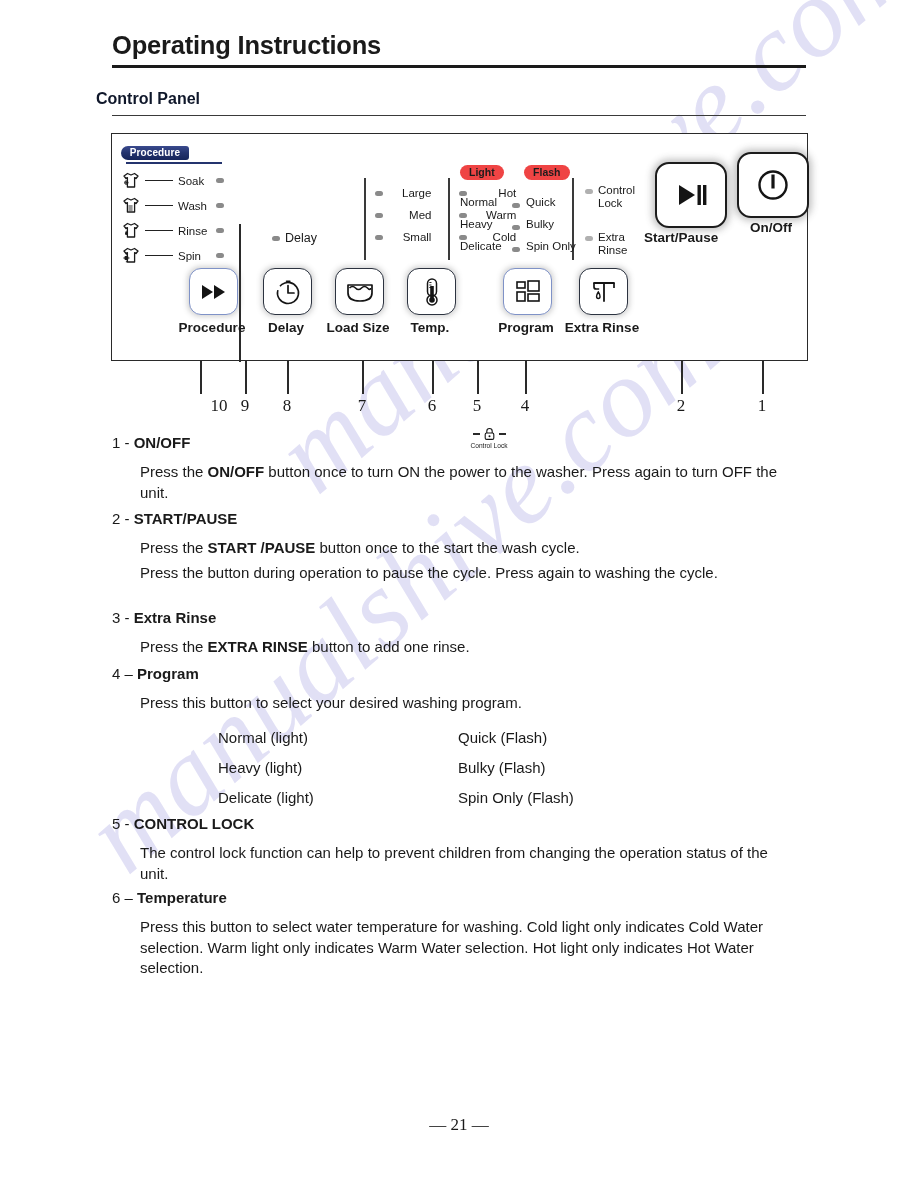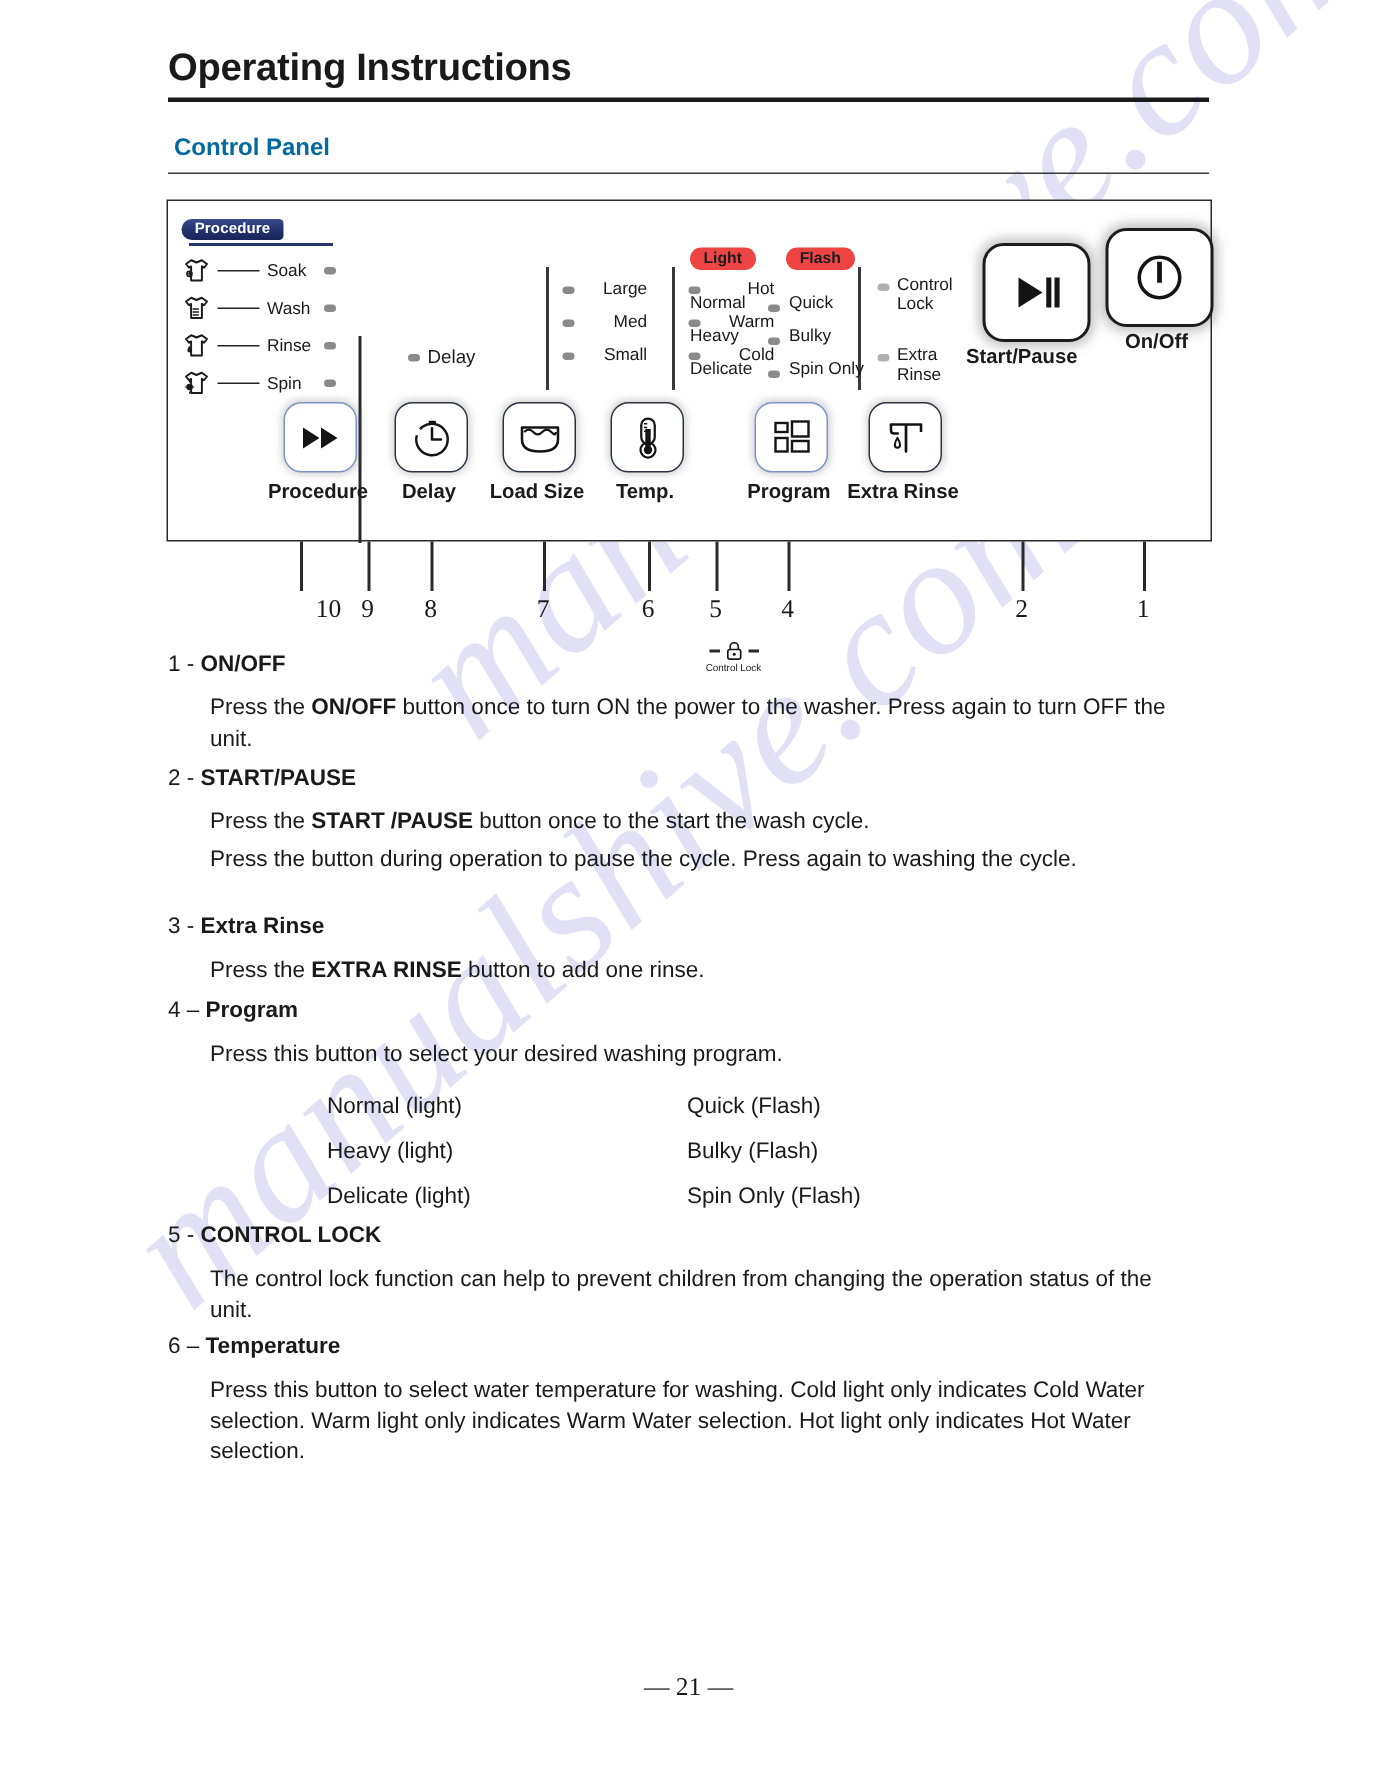--- a/index.html
+++ b/index.html
@@ -55,24 +55,24 @@
     color: #1a1a1a;
   }
   #title-rule {
     position: absolute;
     left: 112px; top: 65px;
     width: 694px; height: 3px;
     background: #1a1a1a;
   }
   #section-title {
     position: absolute;
-    left: 116px; top: 90px;
+    left: 96px; top: 90px;
     font-size: 16px;
     font-weight: bold;
-    color: #0369a1;
+    color: #0f172a;
   }
   #section-rule {
     position: absolute;
     left: 112px; top: 115px;
     width: 694px; height: 1.4px;
     background: #3a3a3a;
   }
 
   
   #panel {

